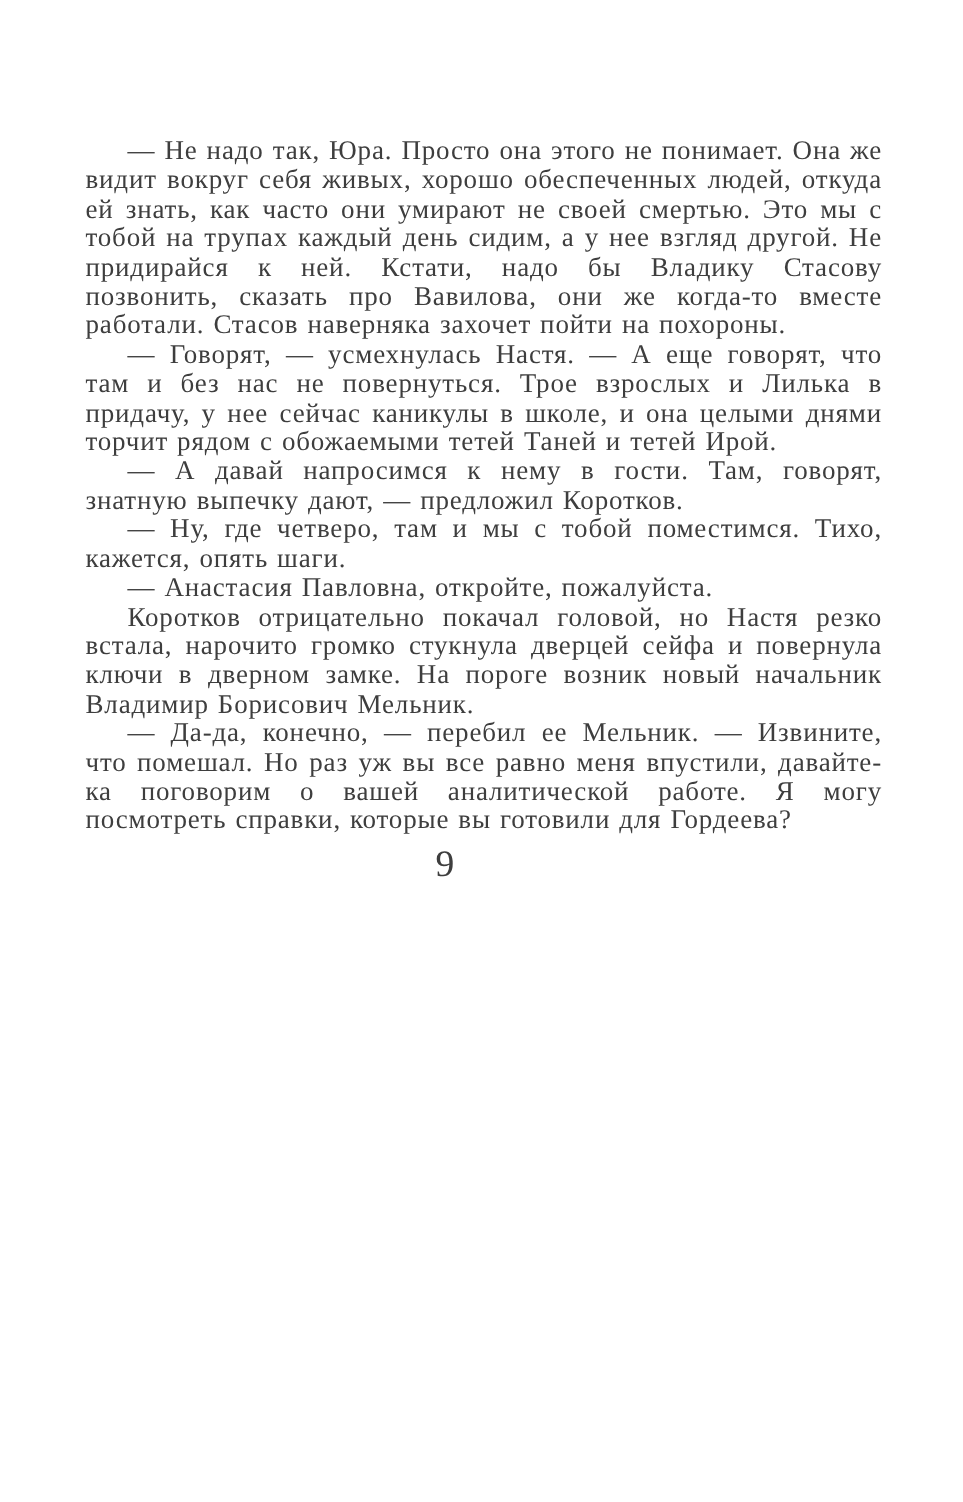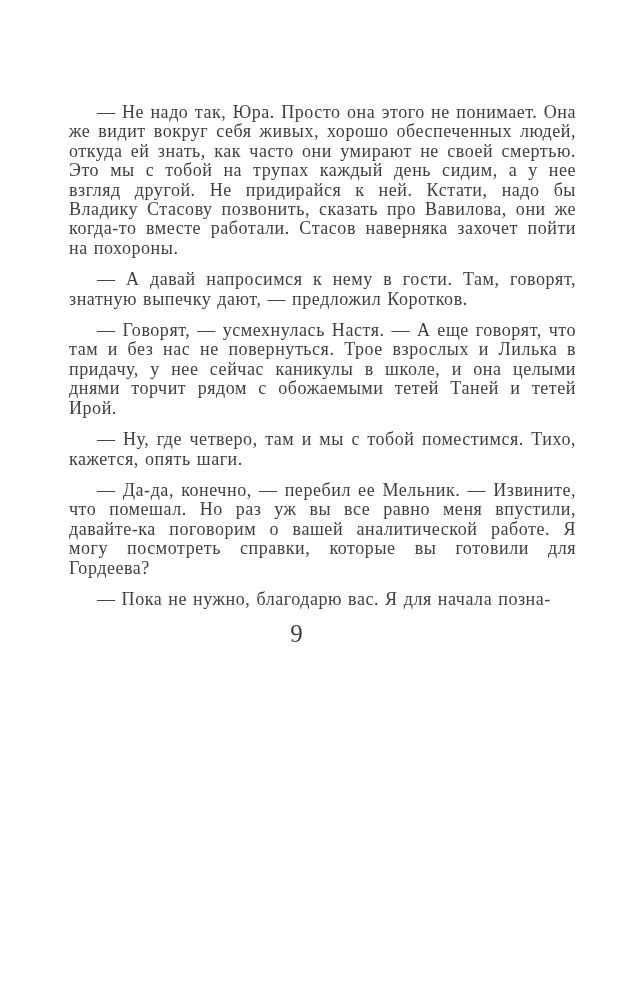--- a/index.html
+++ b/index.html
@@ -16,21 +16,21 @@
     box-sizing: border-box;
     width: 642px;
     height: 1001px;
     padding: 91px 54px 0 57px;
     background: var(--bg-color, #ffffff);
   }
   .text-block {
     width: 531px;
   }
   .para {
-    margin: 12px;
+    margin: 0;
     padding: 0;
     text-indent: 28px;
     text-align: justify;
     font-family: "Liberation Serif", "DejaVu Serif", serif;
     font-size: 18px;
     line-height: 19.4px;
     letter-spacing: 0.55px;
     word-spacing: 1px;
     color: var(--text-color, #3e3e3e);
   }
@@ -46,22 +46,23 @@
     line-height: 25px;
     color: var(--text-color, #3e3e3e);
   }
 </style>
 </head>
 <body>
 
 <div class="page">
   <main class="text-block">
     <p class="para">— Не надо так, Юра. Просто она этого не понимает. Она же видит вокруг себя живых, хорошо обеспеченных людей, откуда ей знать, как часто они умирают не своей смертью. Это мы с тобой на трупах каждый день сидим, а у нее взгляд другой. Не придирайся к ней. Кстати, надо бы Владику Стасову позвонить, сказать про Вавилова, они же когда-то вместе работали. Стасов наверняка захочет пойти на похороны.</p>
+    <p class="para">— Говорят, — усмехнулась Настя. — А еще говорят, что там и без нас не повернуться. Трое взрослых и Лилька в придачу, у нее сейчас каникулы в школе, и она целыми днями торчит рядом с обожаемыми тетей Таней и тетей Ирой.</p>
     <p class="para">— А давай напросимся к нему в гости. Там, говорят, знатную выпечку дают, — предложил Коротков.</p>
-    <p class="para">— Говорят, — усмехнулась Настя. — А еще говорят, что там и без нас не повернуться. Трое взрослых и Лилька в придачу, у нее сейчас каникулы в школе, и она целыми днями торчит рядом с обожаемыми тетей Таней и тетей Ирой.</p>
     <p class="para">— Ну, где четверо, там и мы с тобой поместимся. Тихо, кажется, опять шаги.</p>
+    <p class="para">— Анастасия Павловна, откройте, пожалуйста.</p>
+    <p class="para">Коротков отрицательно покачал головой, но Настя резко встала, нарочито громко стукнула дверцей сейфа и повернула ключи в дверном замке. На пороге возник новый начальник Владимир Борисович Мельник.</p>
     <p class="para">— Да-да, конечно, — перебил ее Мельник. — Извините, что помешал. Но раз уж вы все равно меня впустили, давайте-ка поговорим о вашей аналитической работе. Я могу посмотреть справки, которые вы готовили для Гордеева?</p>
-    <p class="para">— Пока не нужно, благодарю вас. Я для начала позна-</p>
   </main>
   <footer class="page-footer">
     <span class="page-number">9</span>
   </footer>
 </div>
 
 </body></html>

